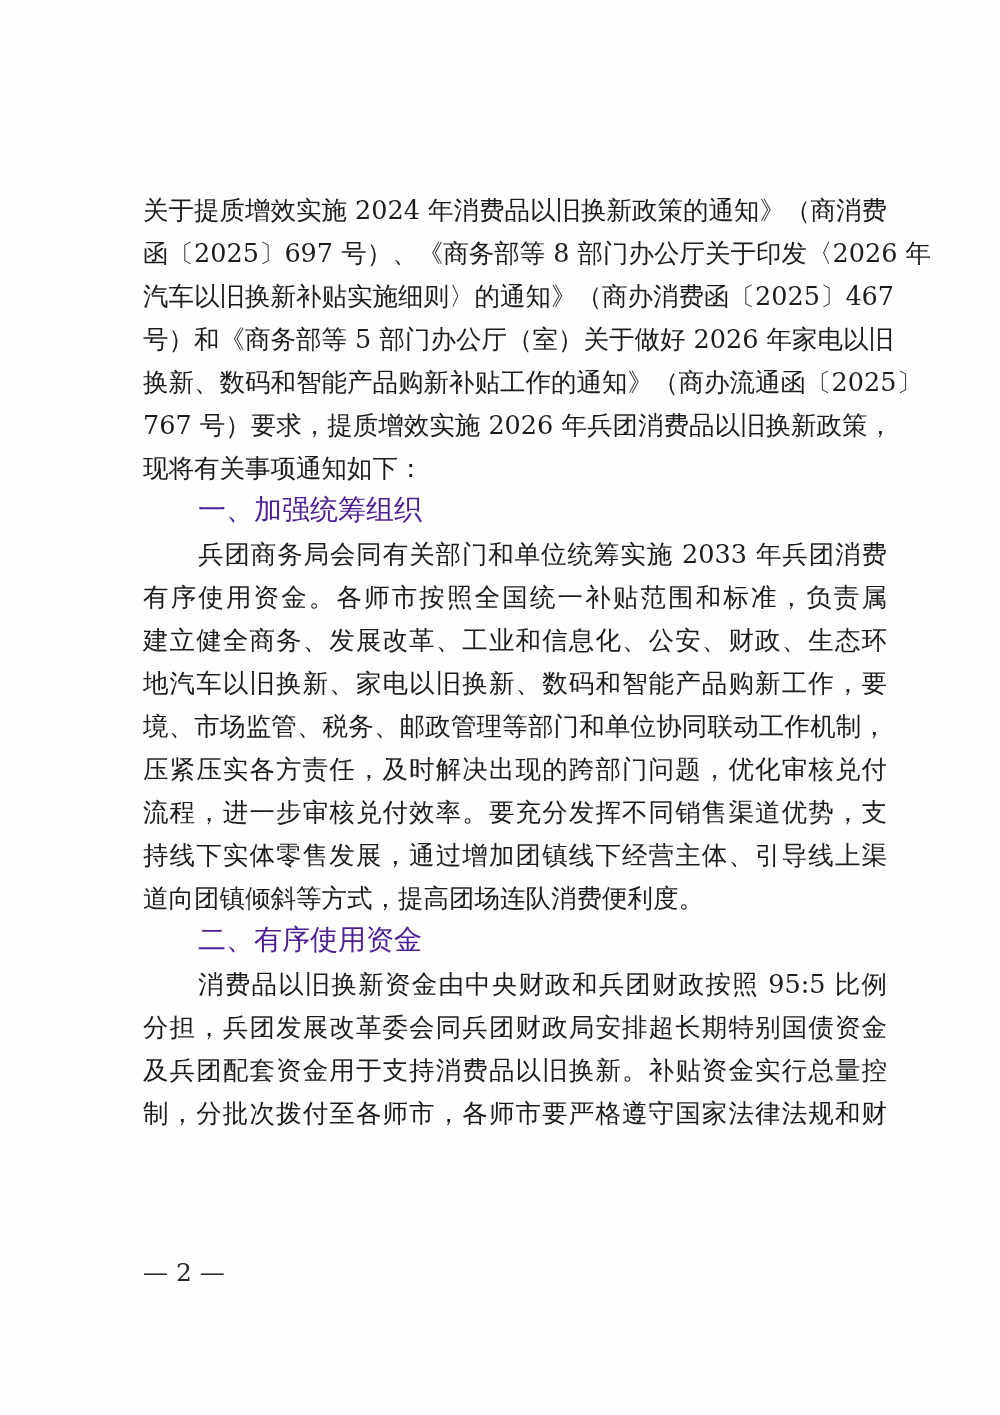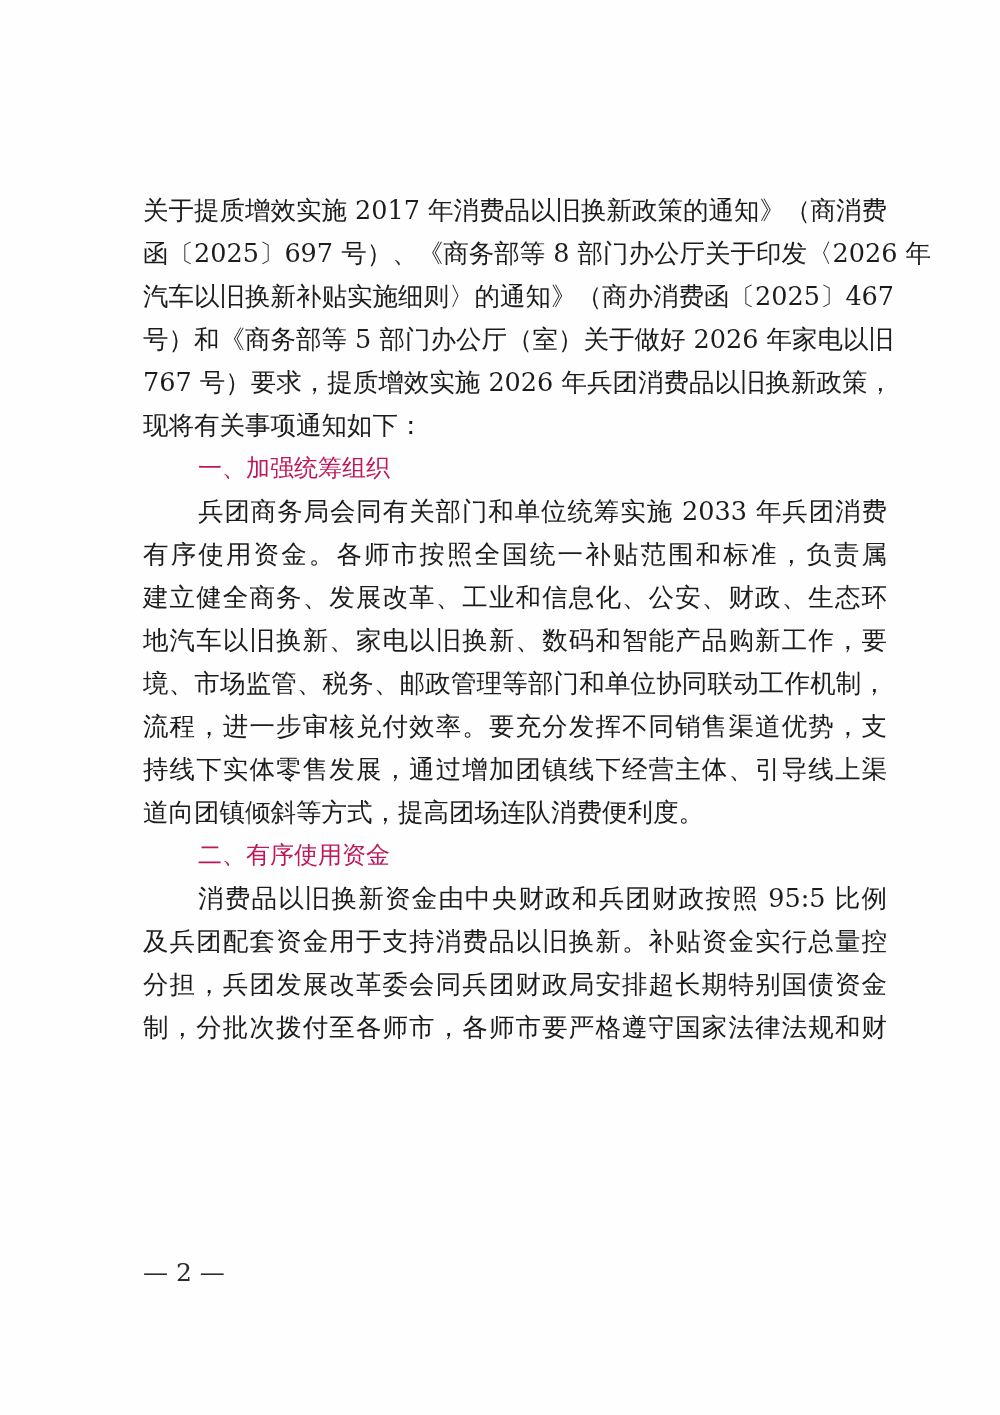--- a/index.html
+++ b/index.html
@@ -38,69 +38,71 @@
   }
   .line.last {
     text-align-last: left;
   }
   .line.indent {
     padding-left: 55px;
   }
   .heading {
     height: 43px;
     line-height: 43px;
-    font-size: 24px;
+    font-size: 28px;
     padding-left: 55px;
-    font-family: Liberation Serif, serif;
+    font-family: Liberation Mono, monospace;
     font-weight: normal;
-    color: #be185d;
+    color: #4c1d95;
     white-space: nowrap;
   }
   .page-number {
     position: absolute;
     left: 143px;
     top: 1258px;
     font-size: 25px;
     line-height: 30px;
     color: #2a2a2a;
     font-family: "DejaVu Serif", "Liberation Serif", serif;
     white-space: nowrap;
   }
 </style>
 </head>
 <body>
 
 <div class="page">
   <div class="content">
 
     <div>
-      <div class="line">关于提质增效实施 2017 年消费品以旧换新政策的通知》（商消费</div>
+      <div class="line">关于提质增效实施 2024 年消费品以旧换新政策的通知》（商消费</div>
       <div class="line">函〔2025〕697 号）、《商务部等 8 部门办公厅关于印发〈2026 年</div>
       <div class="line">汽车以旧换新补贴实施细则〉的通知》（商办消费函〔2025〕467</div>
       <div class="line">号）和《商务部等 5 部门办公厅（室）关于做好 2026 年家电以旧</div>
+      <div class="line">换新、数码和智能产品购新补贴工作的通知》（商办流通函〔2025〕</div>
       <div class="line">767 号）要求，提质增效实施 2026 年兵团消费品以旧换新政策，</div>
       <div class="line last">现将有关事项通知如下：</div>
     </div>
 
     <div>
       <div class="heading">一、加强统筹组织</div>
       <div class="line indent">兵团商务局会同有关部门和单位统筹实施 2033 年兵团消费</div>
       <div class="line">有序使用资金。各师市按照全国统一补贴范围和标准，负责属</div>
       <div class="line">建立健全商务、发展改革、工业和信息化、公安、财政、生态环</div>
       <div class="line">地汽车以旧换新、家电以旧换新、数码和智能产品购新工作，要</div>
       <div class="line">境、市场监管、税务、邮政管理等部门和单位协同联动工作机制，</div>
+      <div class="line">压紧压实各方责任，及时解决出现的跨部门问题，优化审核兑付</div>
       <div class="line">流程，进一步审核兑付效率。要充分发挥不同销售渠道优势，支</div>
       <div class="line">持线下实体零售发展，通过增加团镇线下经营主体、引导线上渠</div>
       <div class="line last">道向团镇倾斜等方式，提高团场连队消费便利度。</div>
     </div>
 
     <div>
       <div class="heading">二、有序使用资金</div>
       <div class="line indent">消费品以旧换新资金由中央财政和兵团财政按照 95:5 比例</div>
+      <div class="line">分担，兵团发展改革委会同兵团财政局安排超长期特别国债资金</div>
       <div class="line">及兵团配套资金用于支持消费品以旧换新。补贴资金实行总量控</div>
-      <div class="line">分担，兵团发展改革委会同兵团财政局安排超长期特别国债资金</div>
       <div class="line">制，分批次拨付至各师市，各师市要严格遵守国家法律法规和财</div>
     </div>
 
   </div>
 
   <div class="page-number">— 2 —</div>
 </div>
 
 </body></html>

